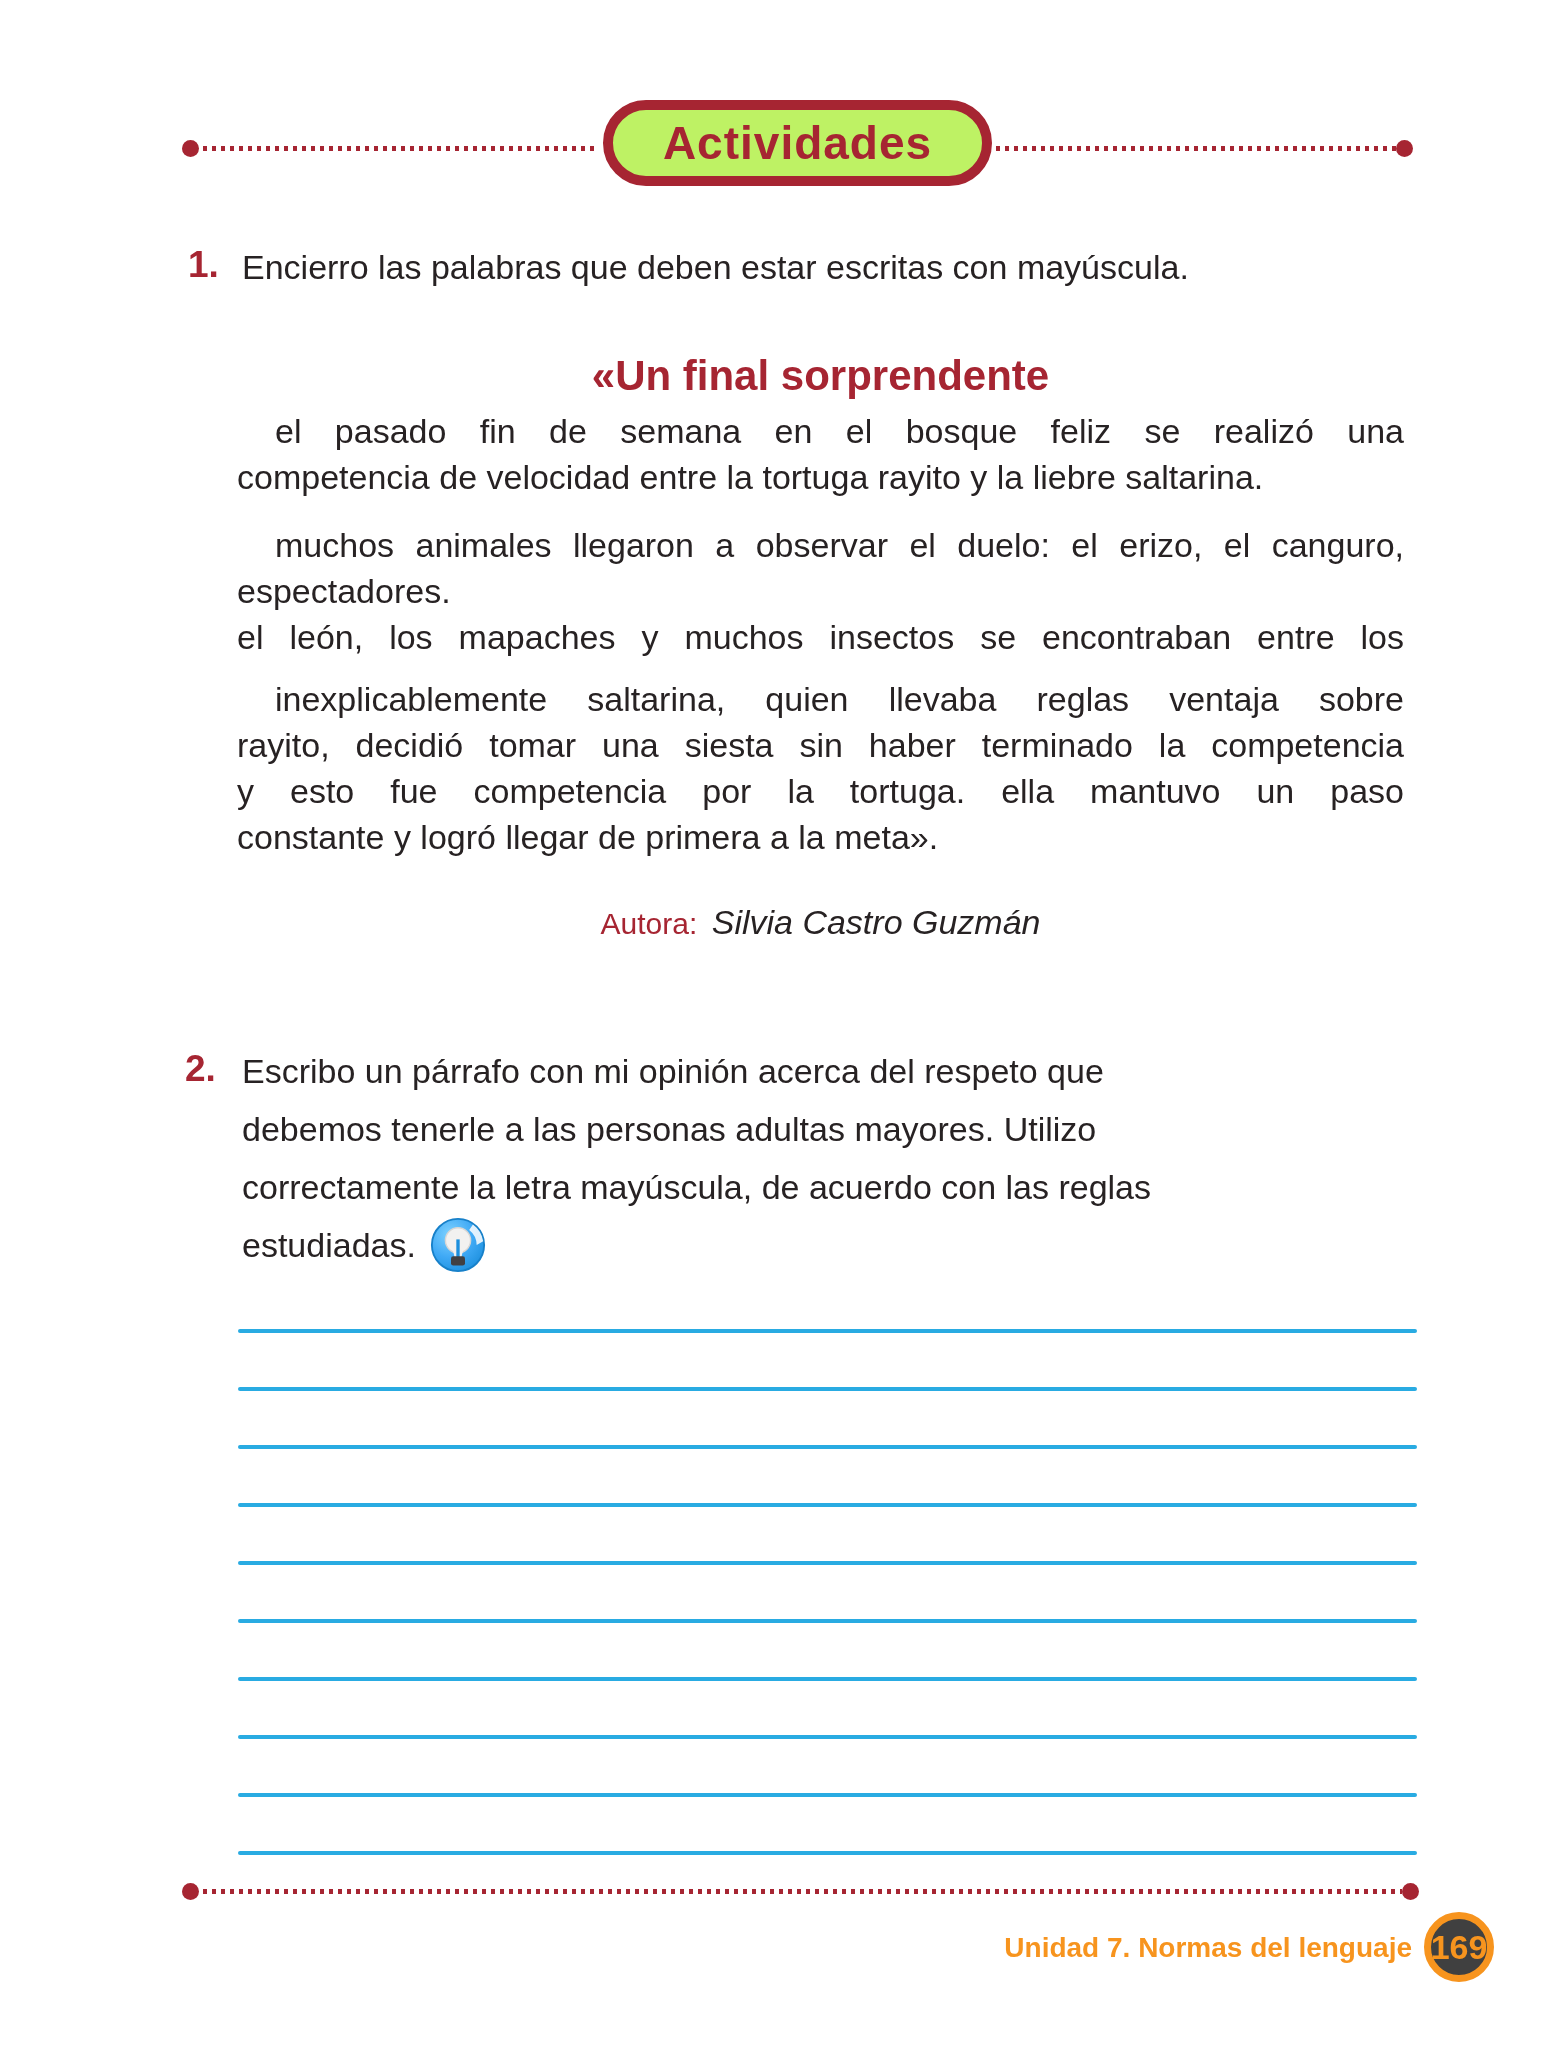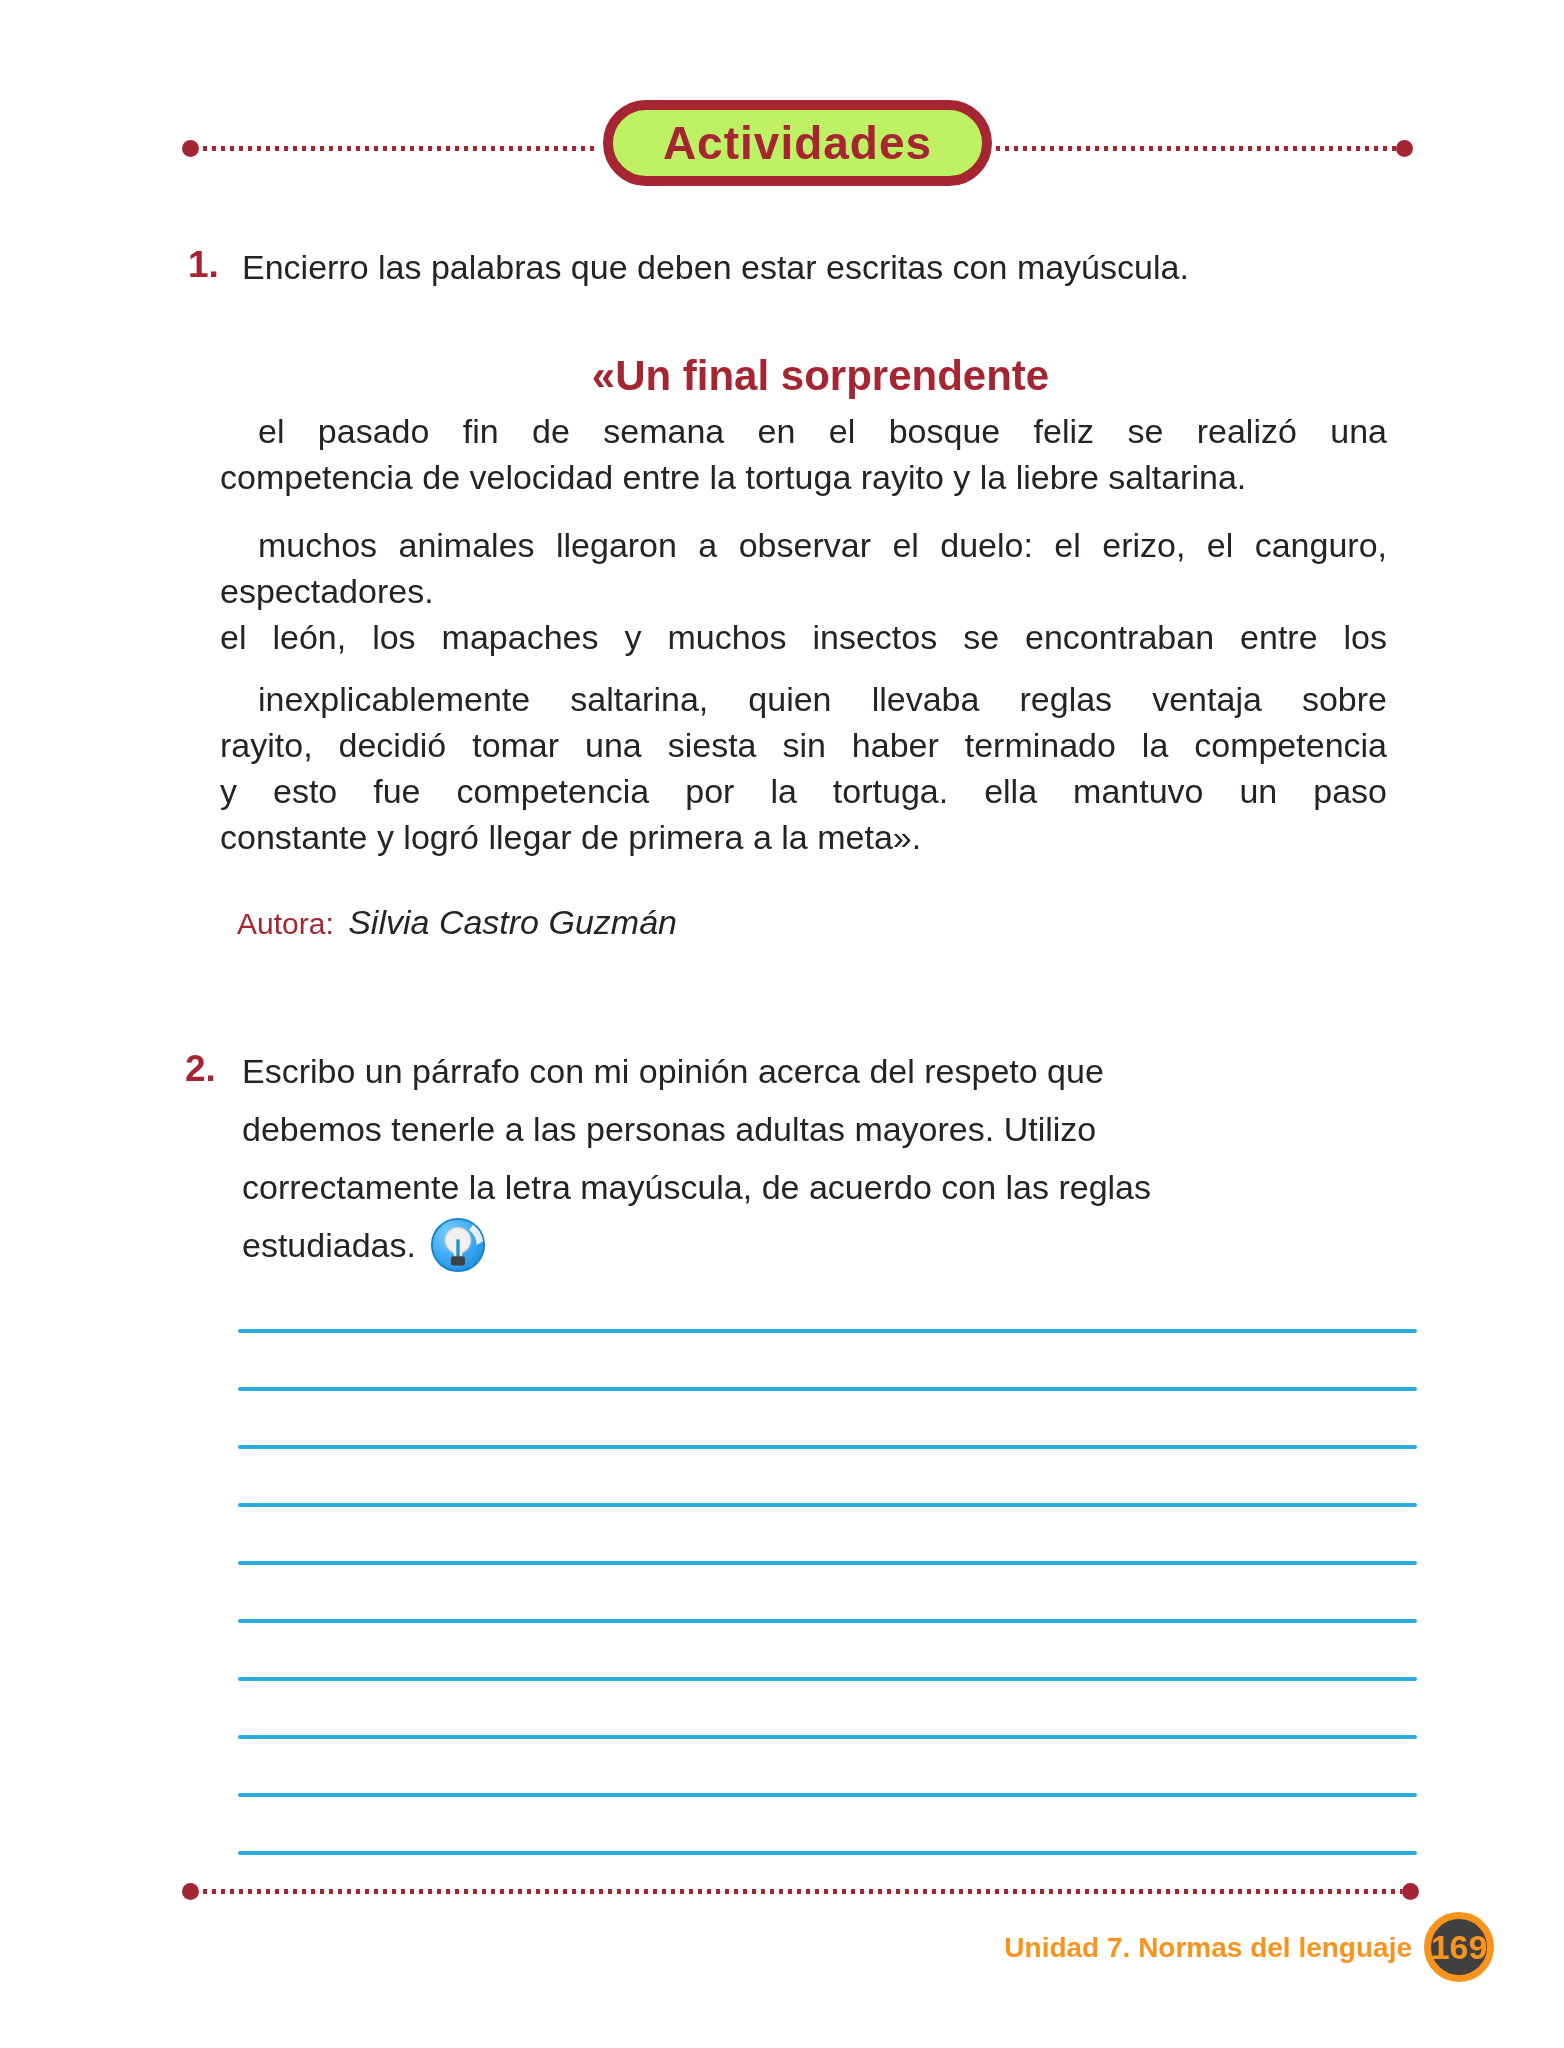--- a/index.html
+++ b/index.html
@@ -28,26 +28,26 @@
   }
   .pill span{font-size:46px;font-weight:bold;color:var(--accent-red);letter-spacing:1px;}
   
   .actnum{position:absolute;font-size:37px;font-weight:bold;color:var(--accent-red);}
   .act1-text{position:absolute;left:242px;top:246px;width:1200px;font-size:34px;line-height:42px;}
   
   .passage-title{
     position:absolute;left:237px;top:352px;width:1167px;
     text-align:center;font-size:42px;font-weight:bold;color:var(--accent-red);
   }
-  .ppar{position:absolute;left:220px;width:1167px;font-size:34px;line-height:46px;color:var(--text-dark);}
+  .ppar{position:absolute;left:237px;width:1167px;font-size:34px;line-height:46px;color:var(--text-dark);}
   .p1{top:408px}.p2{top:522px}.p3{top:676px}
   .jl{text-align:justify;text-align-last:justify;}
   .jl.last{text-align-last:auto;}
   .jl.indent{text-indent:38px;}
-  .autora{position:absolute;left:237px;top:903px;width:1167px;text-align:left;}
+  .autora{position:absolute;left:237px;top:903px;width:1167px;text-align:center;}
   .autora .lbl{font-size:30px;color:var(--accent-red);}
   .autora .name{font-size:34px;font-style:italic;color:var(--text-dark);margin-left:10px;}
   
   .act2-text{position:absolute;left:242px;top:1042px;width:1120px;font-size:34px;}
   .act2-text .iline{height:58px;line-height:58px;white-space:nowrap;}
   .hint-icon{display:inline-block;vertical-align:-16px;margin-left:14px;width:56px;height:56px;}
   
   .wlines{position:absolute;left:238px;top:1329px;width:1179px;}
   .wlines .wline{height:4px;border-radius:2px;background:var(--line-blue);margin-bottom:54px;}
   .wlines .wline:last-child{margin-bottom:0;}

